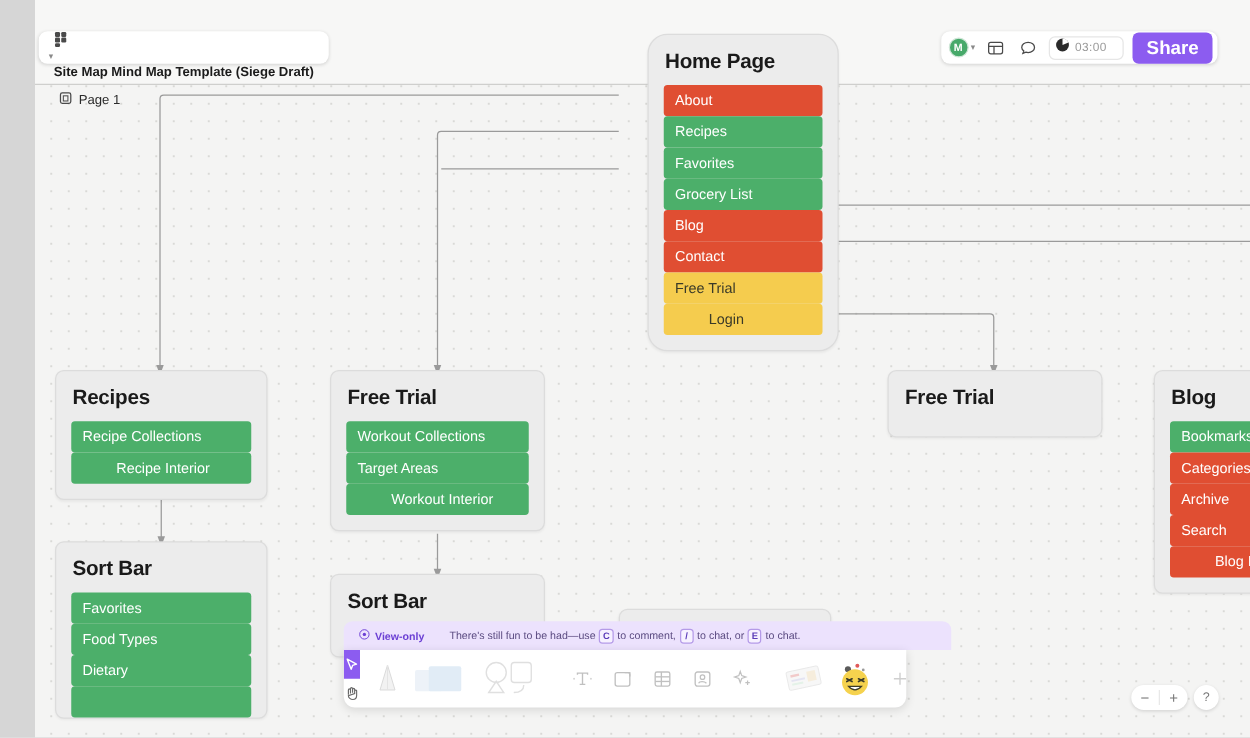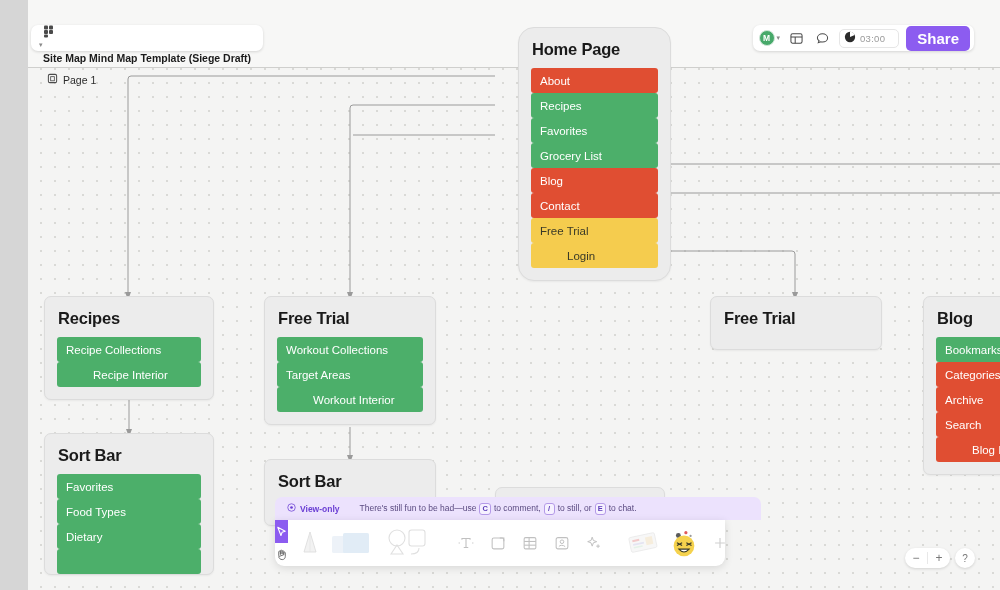--- a/index.html
+++ b/index.html
@@ -336,21 +336,21 @@
             <circle cx="6" cy="6" r="1.8" fill="#6b3fd4"></circle>
           </svg>
       </span>
       <span>View-only</span>
     </span>
     <span class="vo-msg">
       <span>There's still fun to be had—use</span>
       <span class="kbd">C</span>
       <span>to comment,</span>
       <span class="kbd">/</span>
-      <span>to still, or</span>
+      <span>to chat, or</span>
       <span class="kbd">E</span>
       <span>to chat.</span>
     </span>
   </div>
 
   <div id="toolbar">
     <div id="cursor-stack">
       <div id="cursor-sel">
         <svg width="13" height="13" viewBox="0 0 14 14">
             <path d="M3 2.5l8 4.3-3.4 1.1-1.2 3.4z" fill="none" stroke="#ffffff" stroke-width="1.2" stroke-linejoin="round"></path>

